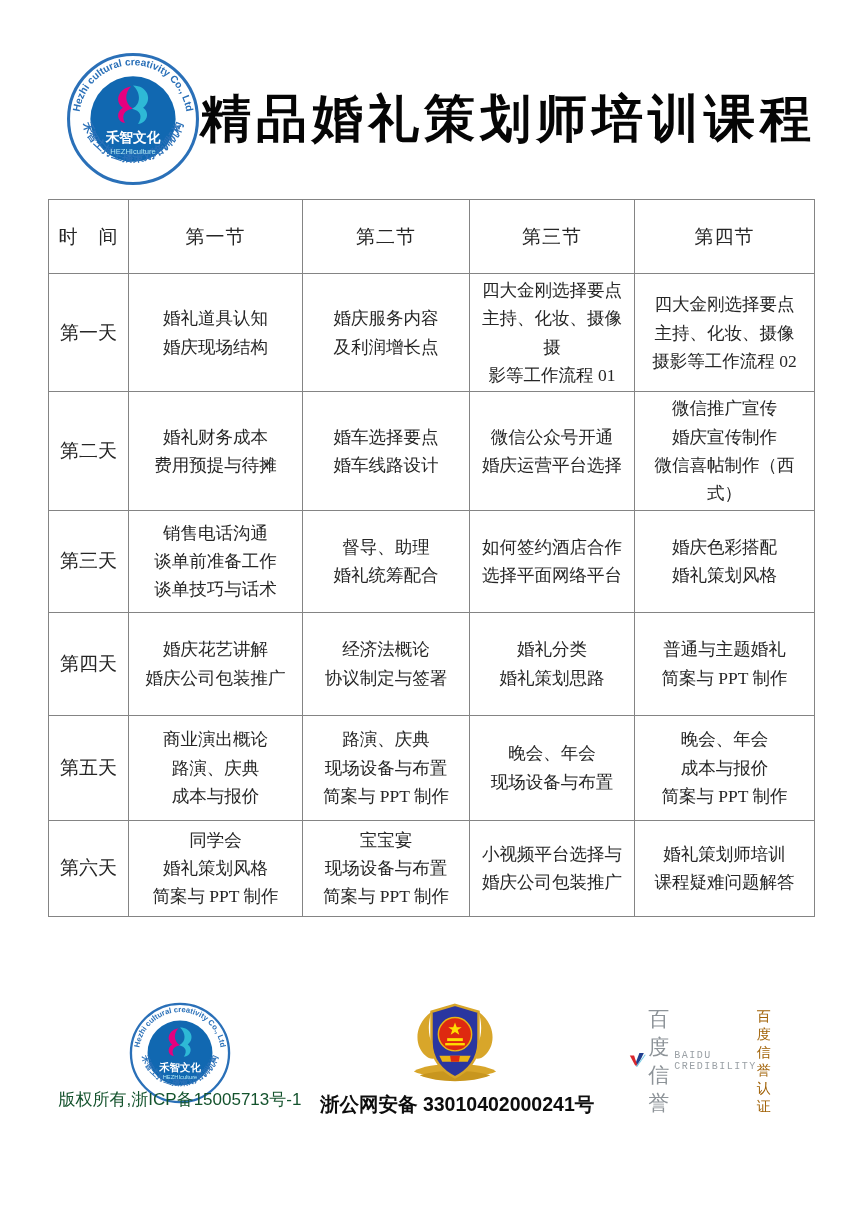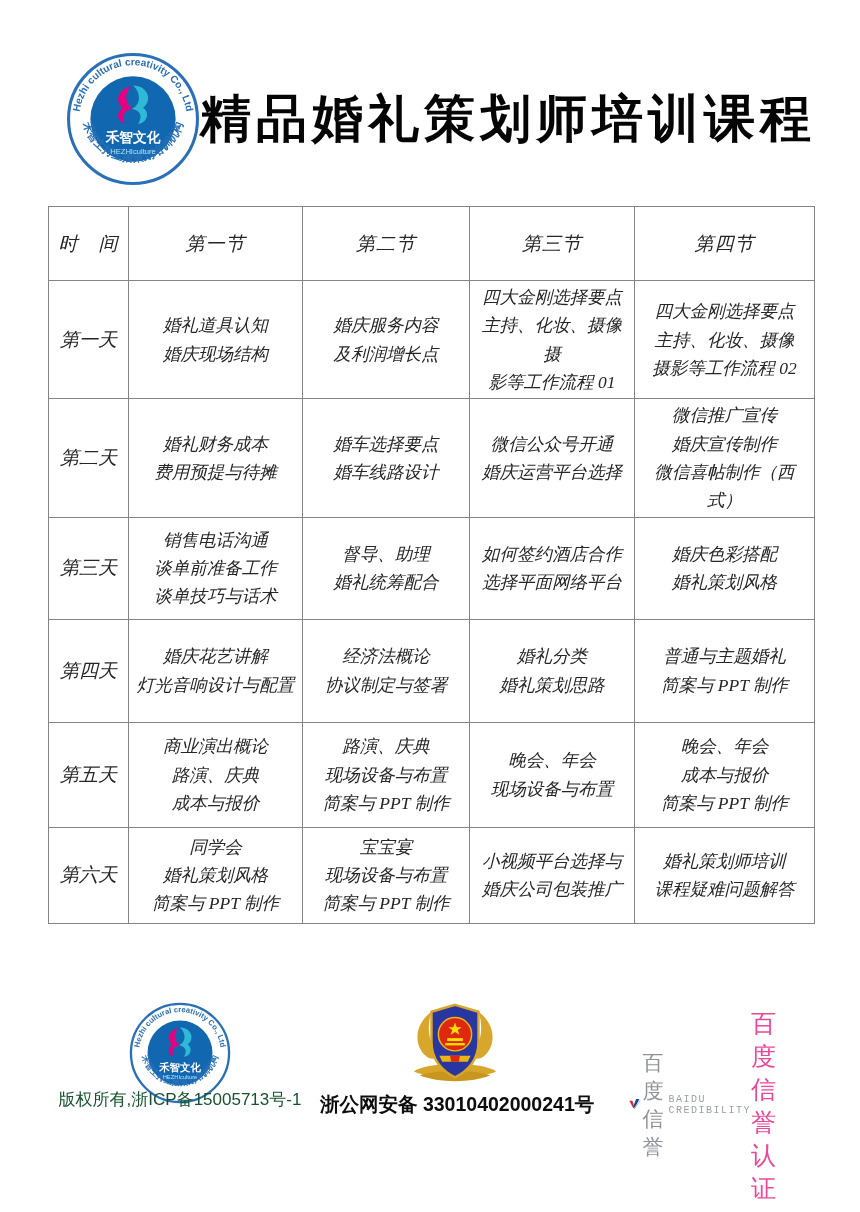--- a/index.html
+++ b/index.html
@@ -26,25 +26,24 @@
     font-weight: bold;
     font-size: 51px;
     letter-spacing: 5px;
     color: #050505;
     white-space: nowrap;
   }
 
   
   table.course-table {
     position: absolute;
-    left: 48px; top: 206px;
+    left: 48px; top: 199px;
     width: 766px;
     border-collapse: collapse;
     table-layout: fixed;
-    font-style: italic;
   }
   .course-table th, .course-table td {
     border: 1px solid #848484;
     text-align: center;
     vertical-align: middle;
     font-family: "Liberation Serif", "DejaVu Serif", serif;
     color: #262626;
     white-space: pre-line;
     padding: 2px 4px;
   }
@@ -93,21 +92,21 @@
   .baidu-cn {
     margin-top: 2px;
     font-size: 21px; color: #8d9398; letter-spacing: 5px;
   }
   .baidu-en {
     margin-top: 1px;
     font-size: 10px; color: #9aa0a5; letter-spacing: 1.5px; font-family: Liberation Mono, monospace;
   }
   .baidu-cert {
     margin-top: 4px;
-    font-size: 25px; color: #ec4899; letter-spacing: 2px;
+    font-size: 14px; color: #a16207; letter-spacing: 2px;
   }
   .sprite-defs { position: absolute; width: 0; height: 0; overflow: hidden; }
 </style>
 </head>
 <body>
 
 <svg class="sprite-defs" xmlns="http://www.w3.org/2000/svg" aria-hidden="true">
   <defs>
     <symbol id="hezhi-logo" viewBox="0 0 132 132">
       <circle cx="66" cy="66" r="63.5" fill="#ffffff" stroke="#2a70b8" stroke-width="3"></circle>
@@ -187,21 +186,21 @@
       <td class="course-cell">督导、助理
 婚礼统筹配合</td>
       <td class="course-cell">如何签约酒店合作
 选择平面网络平台</td>
       <td class="course-cell">婚庆色彩搭配
 婚礼策划风格</td>
     </tr>
     <tr class="r-4">
       <td class="day-cell">第四天</td>
       <td class="course-cell">婚庆花艺讲解
-灯光音响设计与配置</td>
+婚庆公司包装推广</td>
       <td class="course-cell">经济法概论
 协议制定与签署</td>
       <td class="course-cell">婚礼分类
 婚礼策划思路</td>
       <td class="course-cell">普通与主题婚礼
 简案与 PPT 制作</td>
     </tr>
     <tr class="r-5">
       <td class="day-cell">第五天</td>
       <td class="course-cell">商业演出概论

